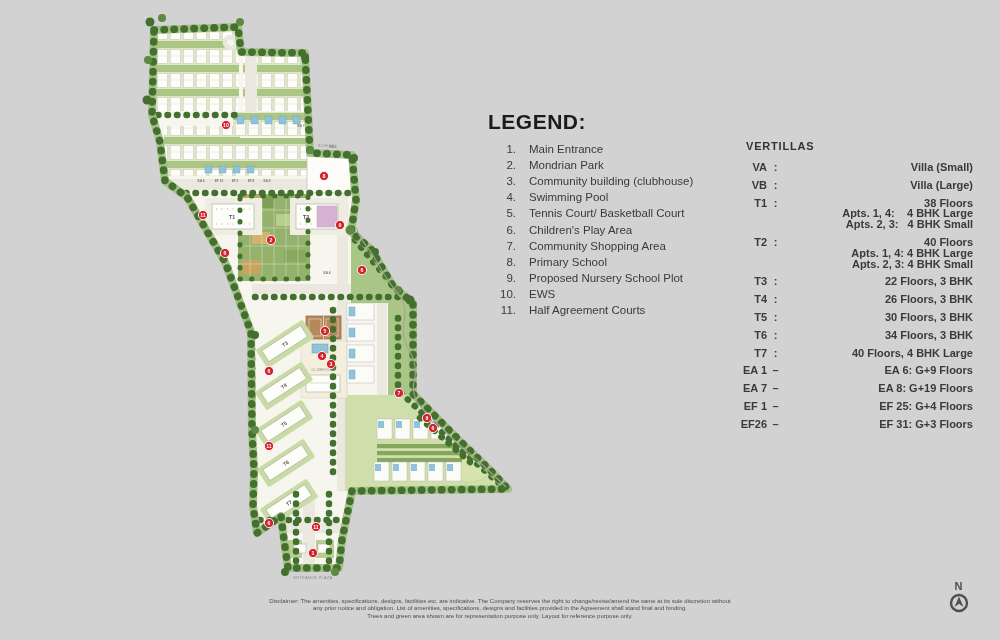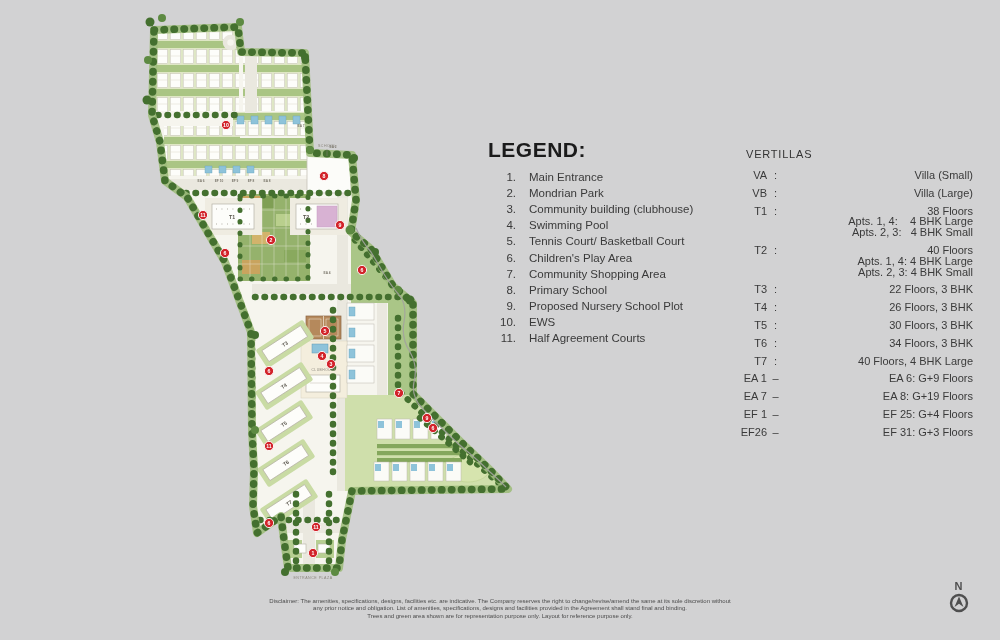--- a/index.html
+++ b/index.html
@@ -2,29 +2,29 @@
 <html><head>
 <meta charset="utf-8">
 <style>
   html,body{margin:0;padding:0;background:#b9b9ba;}
   .page{position:relative;width:1000px;height:640px;background:#d2d2d3;overflow:hidden;
         font-family:"Liberation Sans",sans-serif;}
   svg.map{position:absolute;left:0;top:0;}
   svg text{font-family:"Liberation Sans",sans-serif;}
 
   
-  .legend{position:absolute;left:488px;top:110px;width:250px;margin-top:28px;}
+  .legend{position:absolute;left:488px;top:110px;width:250px;}
   .legend-title{font-size:21px;font-weight:bold;color:#1b1b1b;letter-spacing:.5px;}
   .lg-items{margin-top:7px;}
   .lg-row{display:flex;align-items:center;height:16.1px;font-size:11.5px;color:#3a3a3a;}
   .lg-num{width:28px;text-align:right;padding-right:13px;flex:none;}
   .lg-label{white-space:nowrap;}
 
   
-  .vertillas{position:absolute;left:733px;top:148px;width:240px;color:#3a3a3a;}
+  .vertillas{position:absolute;left:733px;top:140px;width:240px;color:#3a3a3a;font-weight:bold;}
   .vt-title{font-size:11px;letter-spacing:.8px;color:#333;padding-left:13px;margin-bottom:10px;}
   .vt-row{display:flex;margin-bottom:7px;font-size:11px;line-height:10.8px;}
   .vt-code{width:34px;text-align:right;flex:none;white-space:nowrap;}
   .vt-sep{width:17px;text-align:center;flex:none;}
   .vt-lines{flex:1;text-align:right;}
   .vt-line{white-space:nowrap;}
 
   
   .disclaimer{position:absolute;left:240px;top:598px;width:520px;text-align:center;
               font-size:6px;line-height:7.3px;color:#4c4c4c;}

